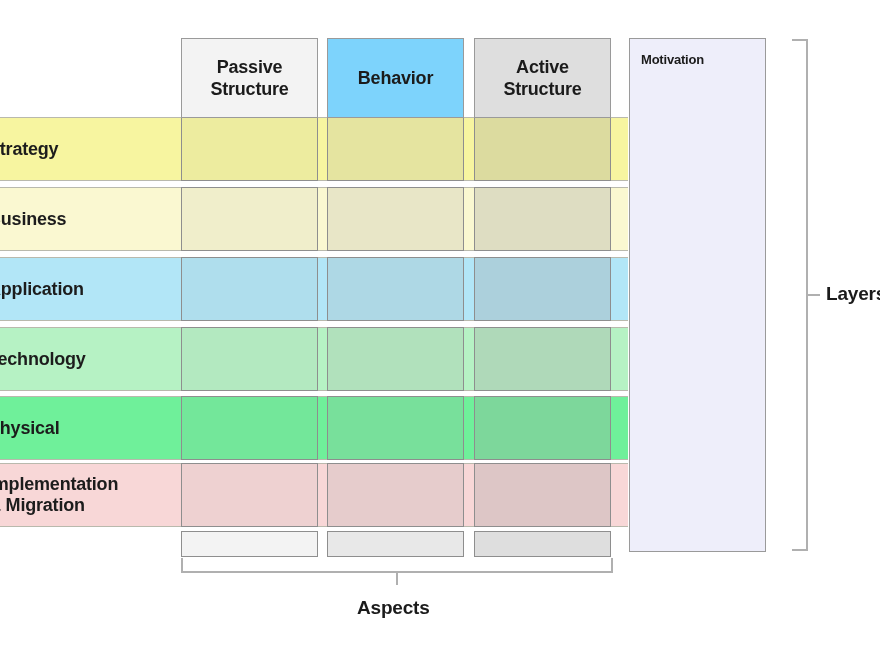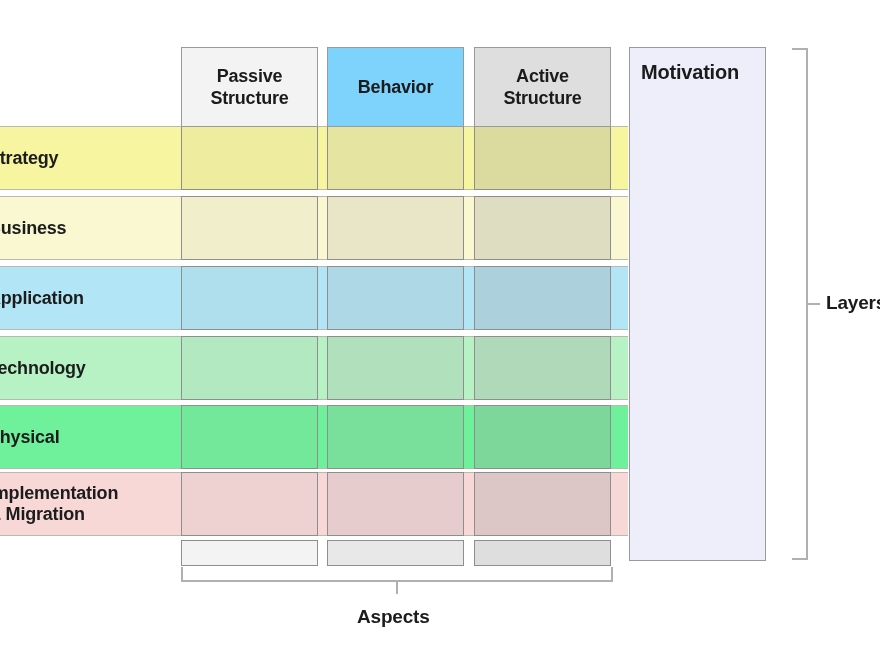--- a/index.html
+++ b/index.html
@@ -11,21 +11,20 @@
     width: 880px;
     height: 652px;
     overflow: hidden;
     font-family: "Liberation Sans", sans-serif;
   }
   #canvas {
     position: relative;
     width: 880px;
     height: 500px;
     background: #ffffff;
-    margin-top: 9px;
   }
 
   
   .layer-band {
     position: absolute;
     left: -8px;
     width: 636px;          
     border-top: 1px solid #b9b9ad;
     border-bottom: 1px solid #b9b9ad;
     box-sizing: border-box;
@@ -75,21 +74,21 @@
   #motivation-box {
     position: absolute;
     box-sizing: border-box;
     border: 1px solid #9a9a9a;
     background: #eeeefa;
     z-index: 8;
   }
   #motivation-label {
     position: absolute;
     z-index: 9;
-    font-size: 20px;
+    font-size: 13px;
     font-weight: bold;
     color: #1b1b1b;
     letter-spacing: -0.2px;
   }
 
   
   .brk {
     position: absolute;
     background: #b0b0b0;
   }

